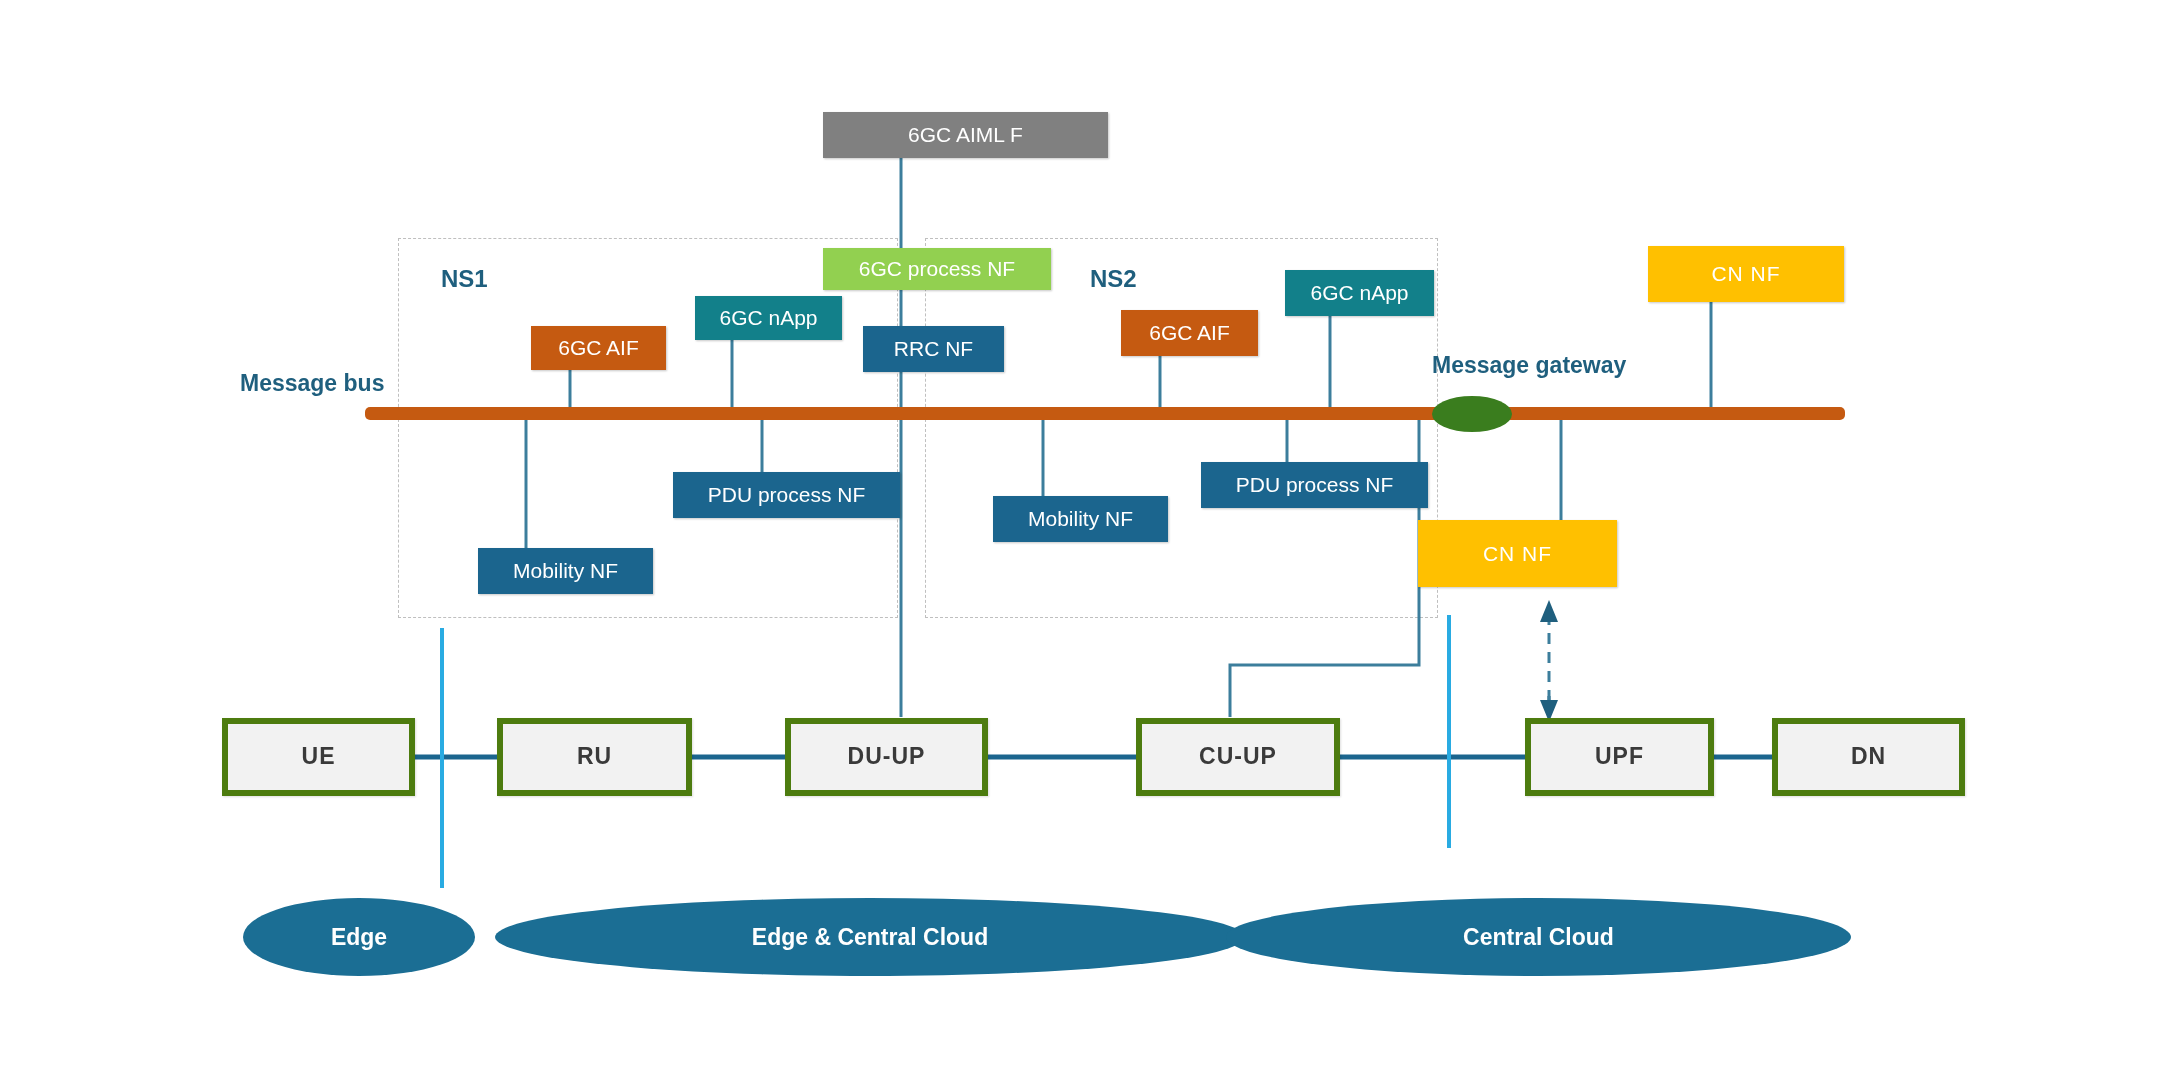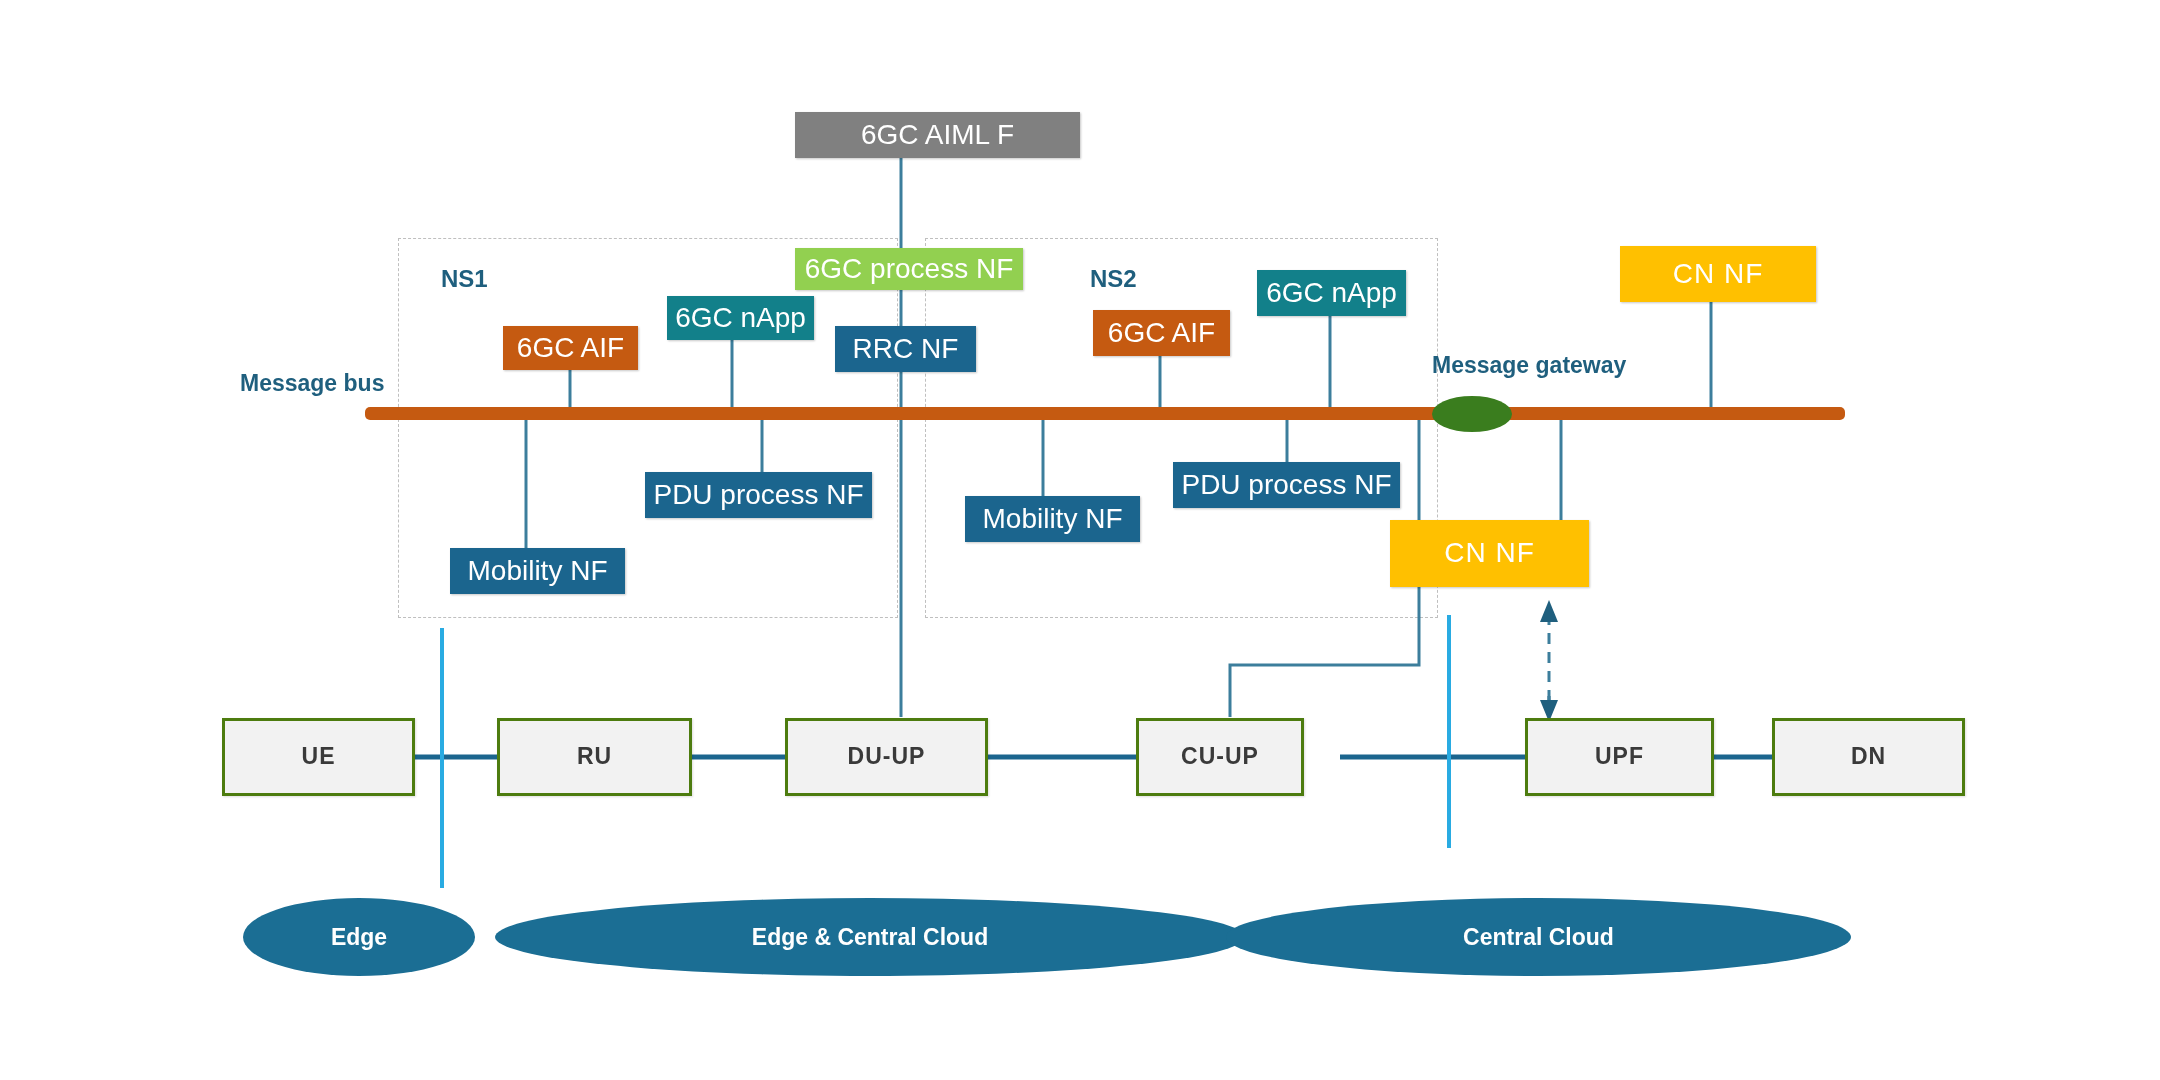--- a/index.html
+++ b/index.html
@@ -1,28 +1,28 @@
 <!DOCTYPE html>
 <html><head>
 <meta charset="utf-8">
 <style>
   html,body{margin:0;padding:0;background:#ffffff;}
   body{width:2160px;height:1080px;position:relative;overflow:hidden;
        font-family:"Liberation Sans","DejaVu Sans",sans-serif;}
   #canvas{position:absolute;left:0;top:0;width:2160px;height:1080px;}
   .node{position:absolute;box-sizing:border-box;display:flex;align-items:center;
         justify-content:center;text-align:center;line-height:1.1;}
-  .nf-box{color:#ffffff;font-size:28px;box-shadow:1px 1px 2px rgba(0,0,0,0.22);}
+  .nf-box{color:#ffffff;font-size:21px;box-shadow:1px 1px 2px rgba(0,0,0,0.22);margin-left:28px;}
   .box-orange{background:#C55A11;}
   .box-teal{background:#12808A;text-align:right;}
   .box-navy{background:#1B658E;}
   .box-green{background:#92D050;}
   .box-gray{background:#808080;}
   .box-yellow{background:#FFC000;letter-spacing:1px;}
-  .plain-box{background:#F2F2F2;border:3px solid #4d7c0f;color:#3A3A3A;
+  .plain-box{background:#F2F2F2;border:6px solid #4d7c0f;color:#3A3A3A;
              font-size:23px;font-weight:bold;letter-spacing:1px;
              box-shadow:1px 1px 2px rgba(0,0,0,0.13);}
   .slice{position:absolute;border:1px dashed #BFBFBF;box-sizing:border-box;}
   .label{position:absolute;color:#1F5F7E;font-weight:bold;white-space:nowrap;}
   .lbl-ns{font-size:24px;}
   .lbl-side{font-size:23px;}
   .bus{position:absolute;background:#C55A11;border-radius:5px;}
   .cyan{position:absolute;background:#29ABE2;width:4px;}
   .gateway{position:absolute;background:#3A7D1E;border-radius:50%;}
   .cloud{position:absolute;background:#1B6E94;border-radius:50%;
@@ -140,21 +140,21 @@
 
   <div class="node plain-box" style="left:222px;top:718px;width:193px;height:78px;">
     <span>UE</span>
   </div>
   <div class="node plain-box" style="left:497px;top:718px;width:195px;height:78px;">
     <span>RU</span>
   </div>
   <div class="node plain-box" style="left:785px;top:718px;width:203px;height:78px;text-align:center;">
     <span>DU-UP</span>
   </div>
-  <div class="node plain-box" style="left:1136px;top:718px;width:168px;height:78px;text-align:right;">
+  <div class="node plain-box" style="left:1136px;top:718px;width:204px;height:78px;text-align:right;">
     <span>CU-UP</span>
   </div>
   <div class="node plain-box" style="left:1772px;top:718px;width:193px;height:78px;">
     <span>DN</span>
   </div>
   <div class="node plain-box" style="left:1525px;top:718px;width:189px;height:78px;">
     <span>UPF</span>
   </div>
 
   <div class="cloud" style="left:243px;top:898px;width:232px;height:78px;">

